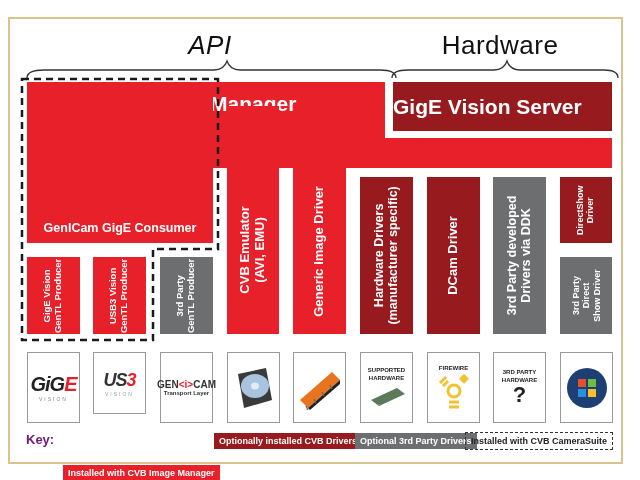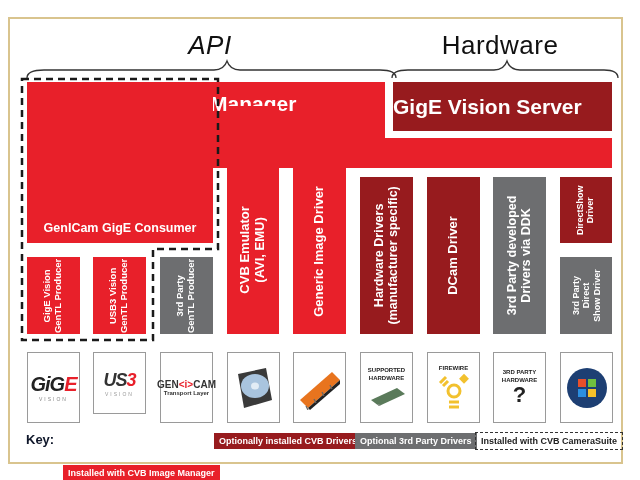--- a/index.html
+++ b/index.html
@@ -157,17 +157,17 @@
 <div class="abs icon-box" style="left:560px;top:352px;width:53px;height:71px;">
   <svg width="44" height="44" viewBox="0 0 44 44">
     <circle cx="22" cy="22" r="20" fill="#1d3f73"></circle>
     <rect x="13" y="13" width="8" height="8" fill="#e8502a"></rect>
     <rect x="23" y="13" width="8" height="8" fill="#6fbf3f"></rect>
     <rect x="13" y="23" width="8" height="8" fill="#2b8fe0"></rect>
     <rect x="23" y="23" width="8" height="8" fill="#f6c12a"></rect>
   </svg>
 </div>
 
-<div class="abs" style="left:26px;top:432px;font-size:13px;font-weight:bold;color:#0f172a;">Key:</div>
+<div class="abs" style="left:26px;top:432px;font-size:13px;font-weight:bold;color:#701a75;">Key:</div>
 <div class="abs key-item" style="left:63px;top:433px;background:#e8202a;margin-top:32px;">Installed with CVB Image Manager</div>
 <div class="abs key-item" style="left:214px;top:433px;background:#971b1e;">Optionally installed CVB Drivers</div>
 <div class="abs key-item" style="left:355px;top:433px;background:#6d6e70;">Optional 3rd Party Drivers</div>
-<div class="abs key-item" style="left:475px;top:432px;color:#222;border:1.5px dashed #333;">Installed with CVB CameraSuite</div>
+<div class="abs key-item" style="left:465px;top:432px;color:#222;border:1.5px dashed #333;">Installed with CVB CameraSuite</div>
 
 </body></html>

